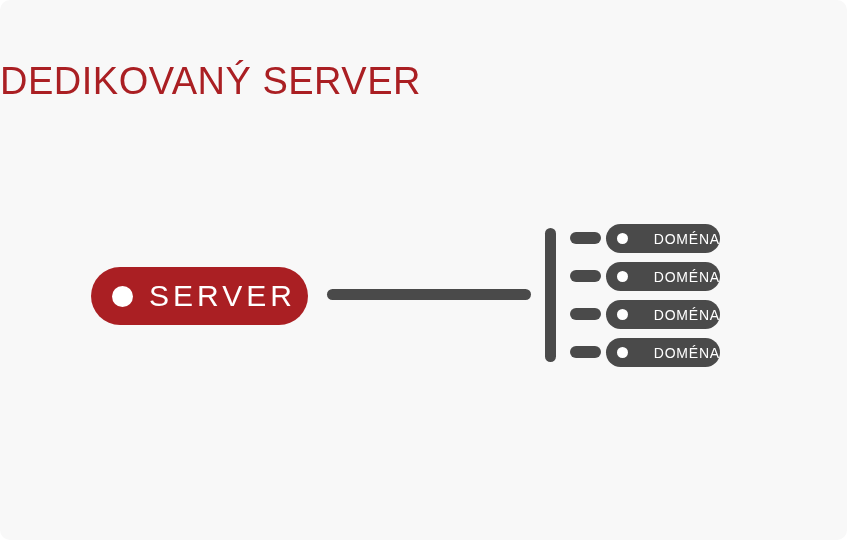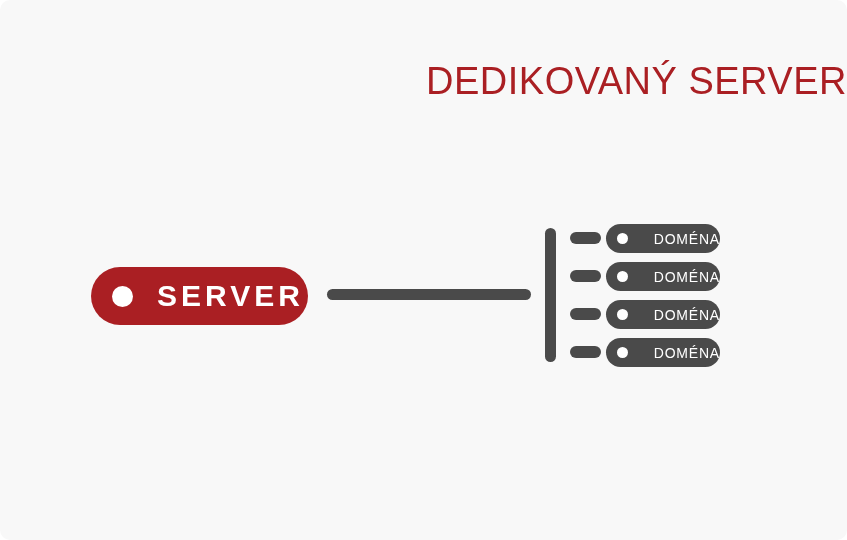--- a/index.html
+++ b/index.html
@@ -15,40 +15,39 @@
     background: var(--bg, #f8f8f8);
     border-radius: 10px;
     overflow: hidden;
   }
   .title {
     position: absolute;
     top: 60px;
     left: 0;
     right: 0;
     margin: 0;
-    text-align: right;
+    text-align: left;
     font-size: 38px;
     font-weight: 400;
     letter-spacing: 0.5px;
     color: var(--accent, #aa1f23);
   }
   .server-pill {
     position: absolute;
     left: 91px;
     top: 267px;
     width: 217px;
     height: 58px;
     border-radius: 29px;
     background: var(--accent, #aa1f23);
     display: flex;
     align-items: center;
     box-sizing: border-box;
     padding-left: 21px;
-    gap: 24px;
-    font-weight: bold;
+    gap: 16px;
   }
   .dot {
     background: var(--light-text, #ffffff);
     border-radius: 50%;
     flex: 0 0 auto;
   }
   .dot-lg { width: 21px; height: 21px; }
   .dot-sm { width: 11px; height: 11px; }
   .server-label {
     color: var(--light-text, #ffffff);

